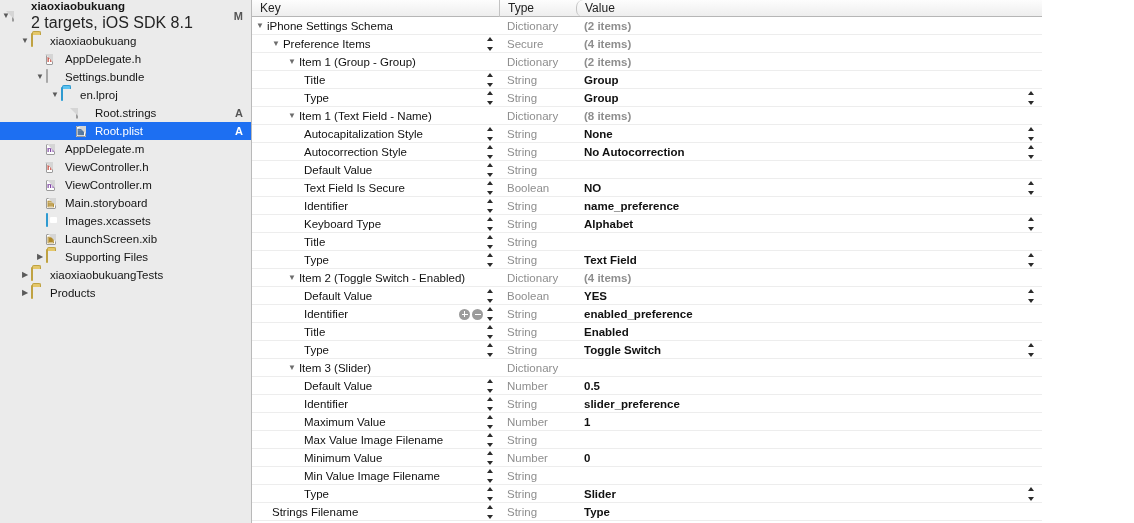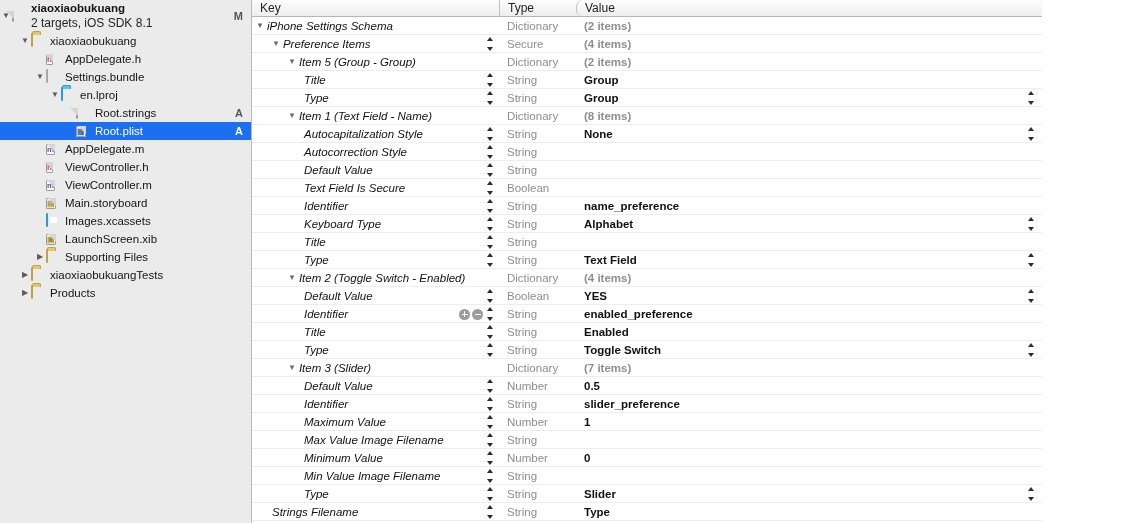--- a/index.html
+++ b/index.html
@@ -53,21 +53,21 @@
     position: relative;
   }
   .nav-label {
     font-size: 11.5px;
     color: #141414;
     overflow: hidden;
     text-overflow: ellipsis;
   }
   .nav-label.bold { font-weight: bold; font-size: 11.5px; }
   .nav-sub {
-    font-size: 12px;
+    font-size: 16px;
     color: #242424;
   }
   .proj-text { display: flex; flex-direction: column; justify-content: center; line-height: 1.25; }
   .badge {
     margin-left: auto;
     font-weight: bold;
     font-size: 11px;
     color: #555;
     padding-left: 6px;
   }
@@ -169,21 +169,21 @@
   }
   .cell-key {
     width: 247px; flex: 0 0 247px;
     height: 18px;
     display: flex;
     align-items: center;
     position: relative;
     overflow: hidden;
     white-space: nowrap;
   }
-  .key-text { color: #111; font-style: italic; }
+  .key-text { color: #111; }
   .tri {
     font-size: 8px;
     color: #6d6d6d;
     margin-right: 3px;
     line-height: 1;
   }
   .stepper {
     position: absolute;
     right: 6px; top: 2px;
     width: 7px; height: 14px;
@@ -406,21 +406,21 @@
               <i class="dn"></i>
             </span>
           </div>
           <div class="cell-type">Secure</div>
           <div class="cell-val muted"><span>(4 items)</span></div>
         </div>
         <div class="row">
           <div class="cell-key">
             <span style="width:36px;flex:0 0 36px;"></span>
             <span class="tri">▼</span>
-            <span class="key-text">Item 5 (Group - Group)</span>
+            <span class="key-text">Item 1 (Group - Group)</span>
           </div>
           <div class="cell-type">Dictionary</div>
           <div class="cell-val muted"><span>(2 items)</span></div>
         </div>
         <div class="row">
           <div class="cell-key">
             <span style="width:52px;flex:0 0 52px;"></span>
             <span class="key-text">Title</span>
             <span class="stepper">
               <i class="up"></i>
@@ -472,20 +472,24 @@
         <div class="row">
           <div class="cell-key">
             <span style="width:52px;flex:0 0 52px;"></span>
             <span class="key-text">Autocorrection Style</span>
             <span class="stepper">
               <i class="up"></i>
               <i class="dn"></i>
             </span>
           </div>
           <div class="cell-type">String</div>
+          <div class="cell-val"><span>No Autocorrection</span><span class="val-stepper">
+              <i class="up"></i>
+              <i class="dn"></i>
+            </span></div>
         </div>
         <div class="row">
           <div class="cell-key">
             <span style="width:52px;flex:0 0 52px;"></span>
             <span class="key-text">Default Value</span>
             <span class="stepper">
               <i class="up"></i>
               <i class="dn"></i>
             </span>
           </div>
@@ -495,20 +499,24 @@
         <div class="row">
           <div class="cell-key">
             <span style="width:52px;flex:0 0 52px;"></span>
             <span class="key-text">Text Field Is Secure</span>
             <span class="stepper">
               <i class="up"></i>
               <i class="dn"></i>
             </span>
           </div>
           <div class="cell-type">Boolean</div>
+          <div class="cell-val"><span>NO</span><span class="val-stepper">
+              <i class="up"></i>
+              <i class="dn"></i>
+            </span></div>
         </div>
         <div class="row">
           <div class="cell-key">
             <span style="width:52px;flex:0 0 52px;"></span>
             <span class="key-text">Identifier</span>
             <span class="stepper">
               <i class="up"></i>
               <i class="dn"></i>
             </span>
           </div>
@@ -623,21 +631,20 @@
               <i class="dn"></i>
             </span></div>
         </div>
         <div class="row">
           <div class="cell-key">
             <span style="width:36px;flex:0 0 36px;"></span>
             <span class="tri">▼</span>
             <span class="key-text">Item 3 (Slider)</span>
           </div>
           <div class="cell-type">Dictionary</div>
-          <div class="cell-val muted"><span>(7 items)</span></div>
         </div>
         <div class="row">
           <div class="cell-key">
             <span style="width:52px;flex:0 0 52px;"></span>
             <span class="key-text">Default Value</span>
             <span class="stepper">
               <i class="up"></i>
               <i class="dn"></i>
             </span>
           </div>

